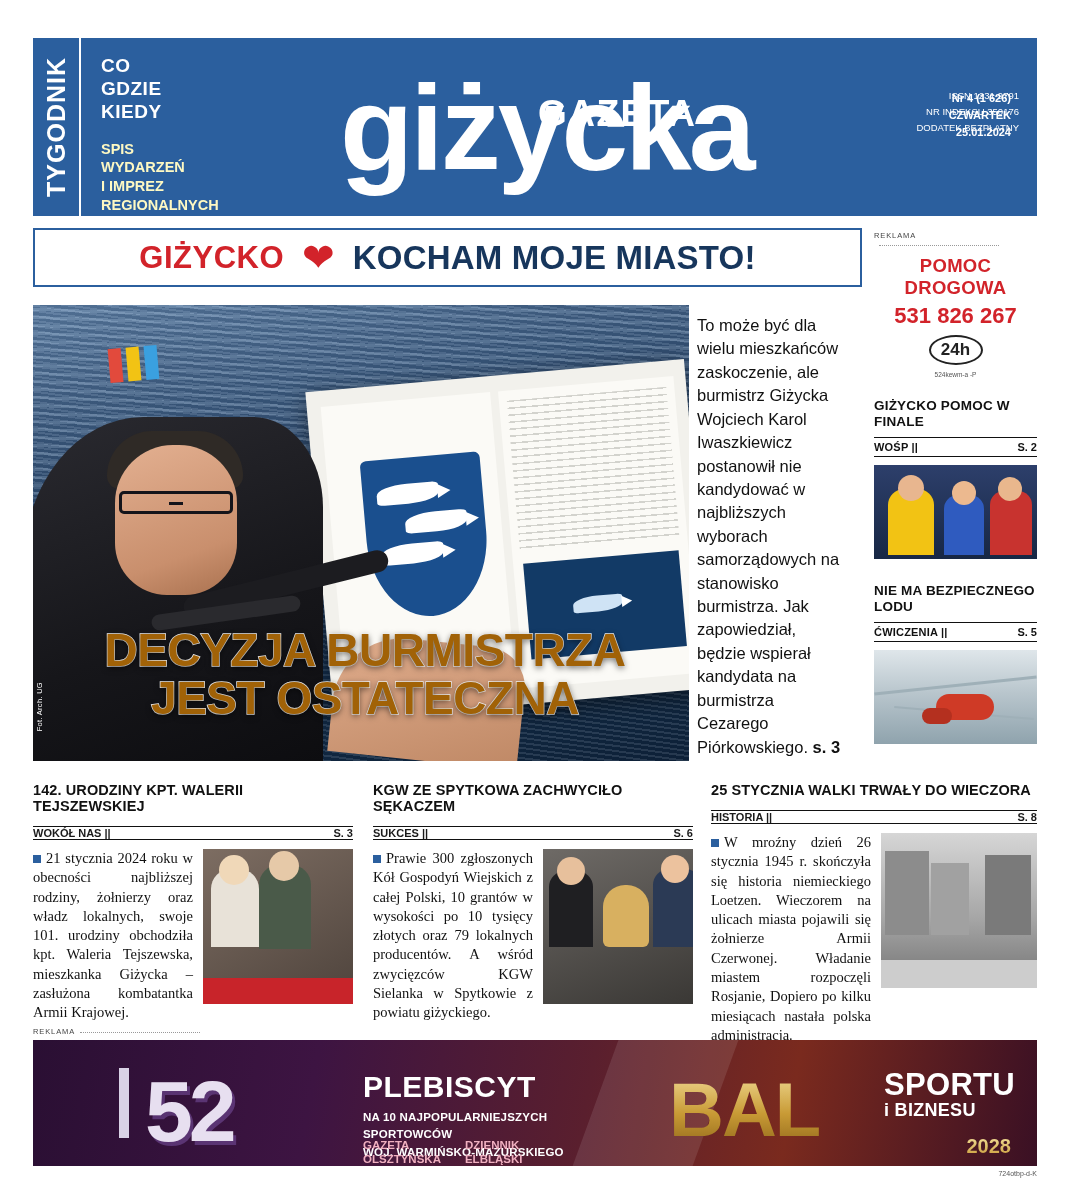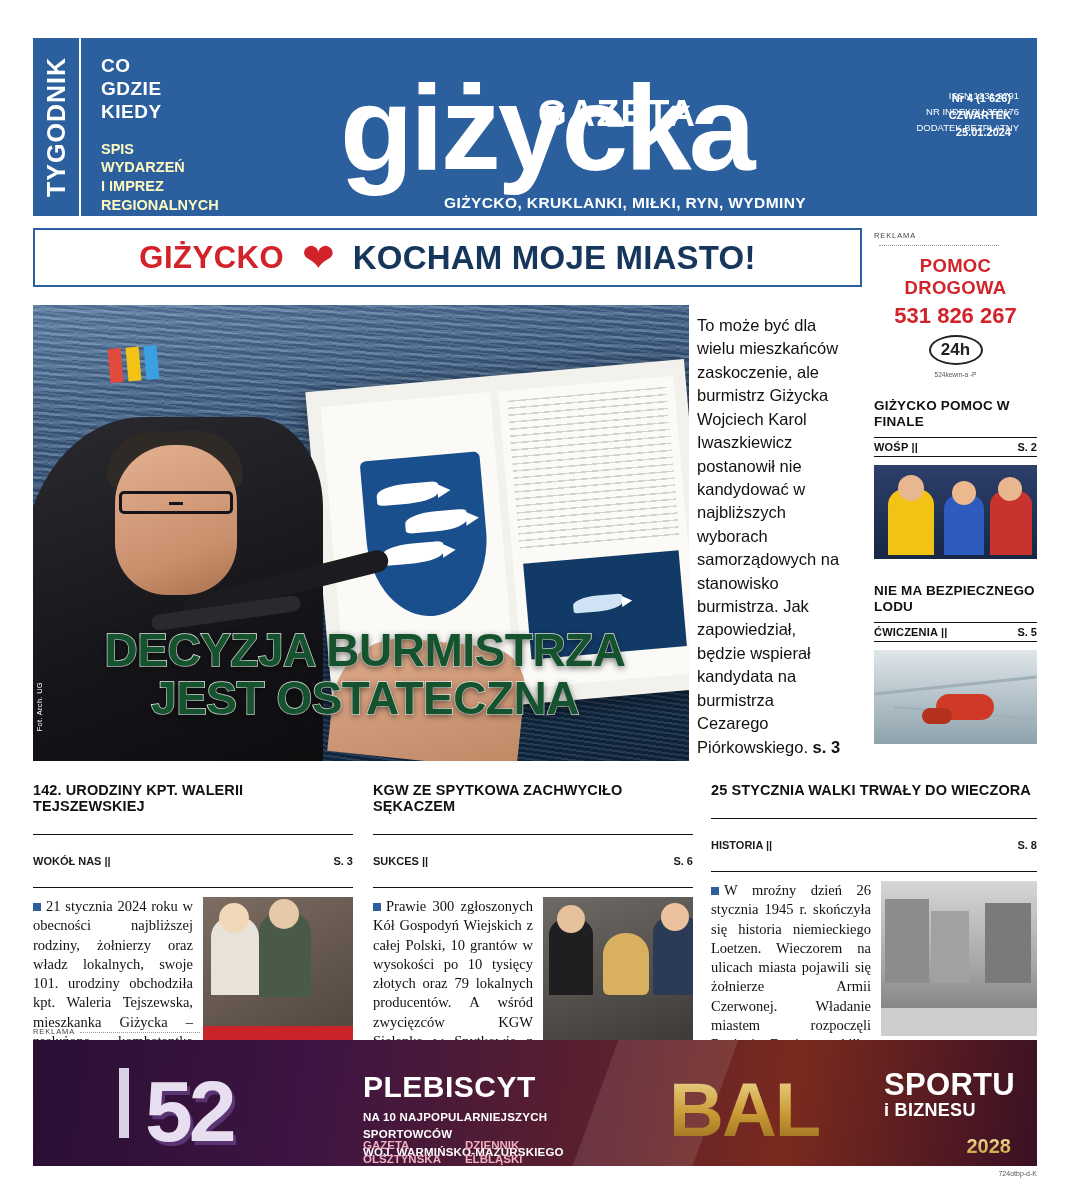--- a/index.html
+++ b/index.html
@@ -176,21 +176,21 @@
     transform: rotate(6deg);
   }
   .lp-credit {
     position: absolute; left: 2px; bottom: 30px;
     writing-mode: vertical-rl; transform: rotate(180deg);
     color: #fff; font-size: 7.5px; letter-spacing: .3px;
   }
   .lead-headline {
     position: absolute; left: 8px; right: 0; top: 322px; text-align: center;
     font-size: 46px; font-weight: bold; line-height: 1.04; letter-spacing: -.5px;
-    color: #14532d;
+    color: #a16207;
     -webkit-text-stroke: 1.5px #ffffff;
     paint-order: stroke fill;
     text-shadow: 0 2px 6px rgba(0,0,0,.55);
   }
 
   
   .lead-text {
     position: absolute; left: 697px; top: 314px; width: 152px;
     font-size: 16.5px; line-height: 1.42; color: #111;
   }
@@ -219,21 +219,21 @@
   .ph-ice .crack { position:absolute; background:#9fb0b8; }
   .ph-ice .diver { position:absolute; left:62px; top:44px; width:58px; height:26px; background:#cf3a26; border-radius:13px;}
   .ph-ice .diver2 { position:absolute; left:48px; top:58px; width:30px; height:16px; background:#b4301f; border-radius:8px;}
 
   
   .art { position: absolute; top: 782px; }
   .art .a-title { font-size: 14.5px; font-weight: bold; color: #111; letter-spacing: .1px; }
   .art .a-meta {
     display: flex; justify-content: space-between; align-items: center;
     border-top: 1px solid #111; border-bottom: 1px solid #111;
-    margin-top: 20px; padding: 20px 0; font-size: 11px; font-weight: bold;
+    margin-top: 12px; padding: 0 0; font-size: 11px; font-weight: bold;
   }
   .art .a-body { margin-top: 9px; display: flex; gap: 10px; }
   .art .a-text {
     font-family: "Liberation Serif", serif; font-size: 14.5px; line-height: 1.33; color: #111;
     text-align: justify;
   }
   .art .a-text .sq {
     display: inline-block; width: 8px; height: 8px; background: #2b5f9e; margin-right: 5px;
   }
   .a-photo { position: relative; overflow: hidden; flex: none; }
@@ -315,21 +315,20 @@
         <div>KIEDY</div>
       </div>
       <div class="spis" style="white-space: pre-line;">SPIS
 WYDARZEŃ
 I IMPREZ
 REGIONALNYCH</div>
     </div>
     <div class="mh-logo">
       <div class="mh-gazeta">GAZETA</div>
       <div class="mh-gizycka">giżycka</div>
-      <div class="mh-towns">GIŻYCKO, KRUKLANKI, MIŁKI, RYN, WYDMINY</div>
       <div class="mh-issue">
         <div>Nr 4 (1 626)</div>
         <div>CZWARTEK 25.01.2024</div>
       </div>
       <div class="mh-issn">
         <div>ISSN 1231-9791</div>
         <div>NR INDEKSU 350176</div>
         <div>DODATEK BEZPŁATNY</div>
       </div>
     </div>

